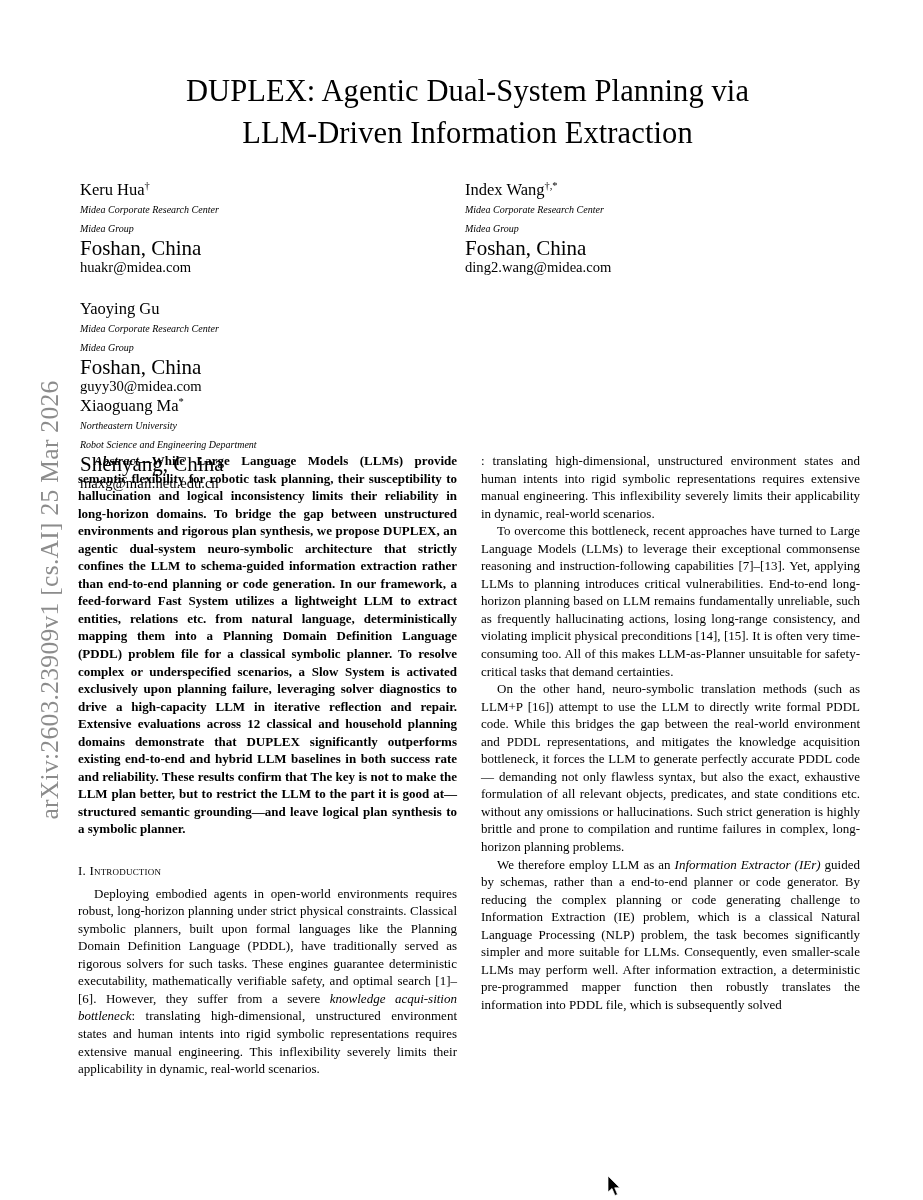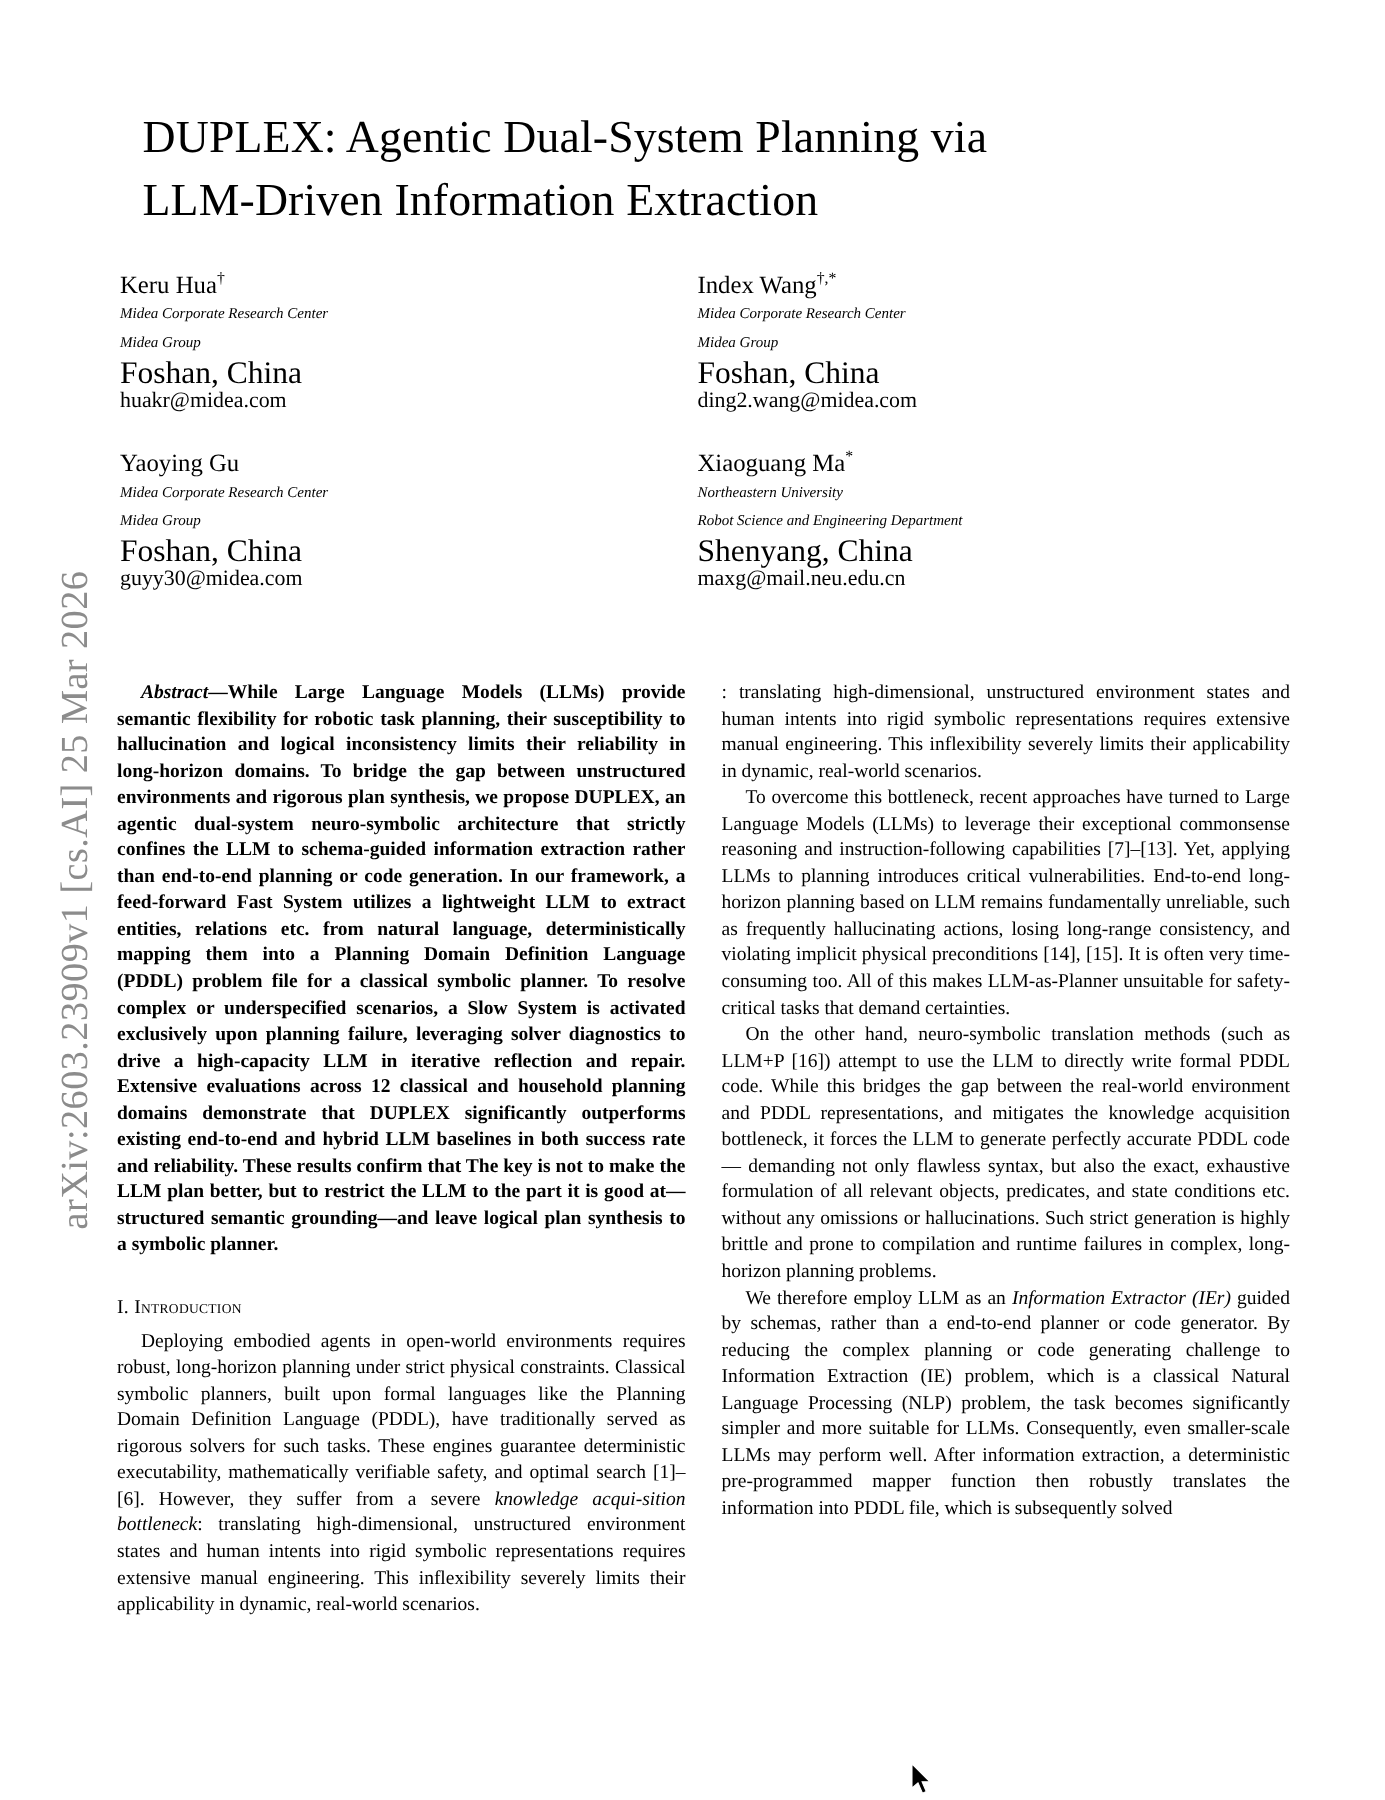--- a/index.html
+++ b/index.html
@@ -32,42 +32,42 @@
     color: #8c8c8c;
     white-space: nowrap;
   }
 
   
   .title-block {
     position: absolute;
     left: 95px;
     top: 70px;
     width: 745px;
-    text-align: left;
+    text-align: center;
   }
   .paper-title {
     font-size: 30.5px;
     line-height: 42px;
     font-weight: normal;
     margin: 0;
     letter-spacing: 0.1px;
   }
 
   
   .authors {
     position: absolute;
     left: 80px;
     top: 180px;
     width: 770px;
   }
   .author-row {
     display: flex;
     width: 100%;
   }
-  .author-row + .author-row { margin-top: 22px; }
+  .author-row + .author-row { margin-top: 22px; flex-direction: column; }
   .author-cell {
     width: 50%;
     text-align: left;
     line-height: 19.2px;
   }
   .author-name {
     font-size: 16.5px;
     margin-bottom: 1px;
   }
   .author-name sup {

